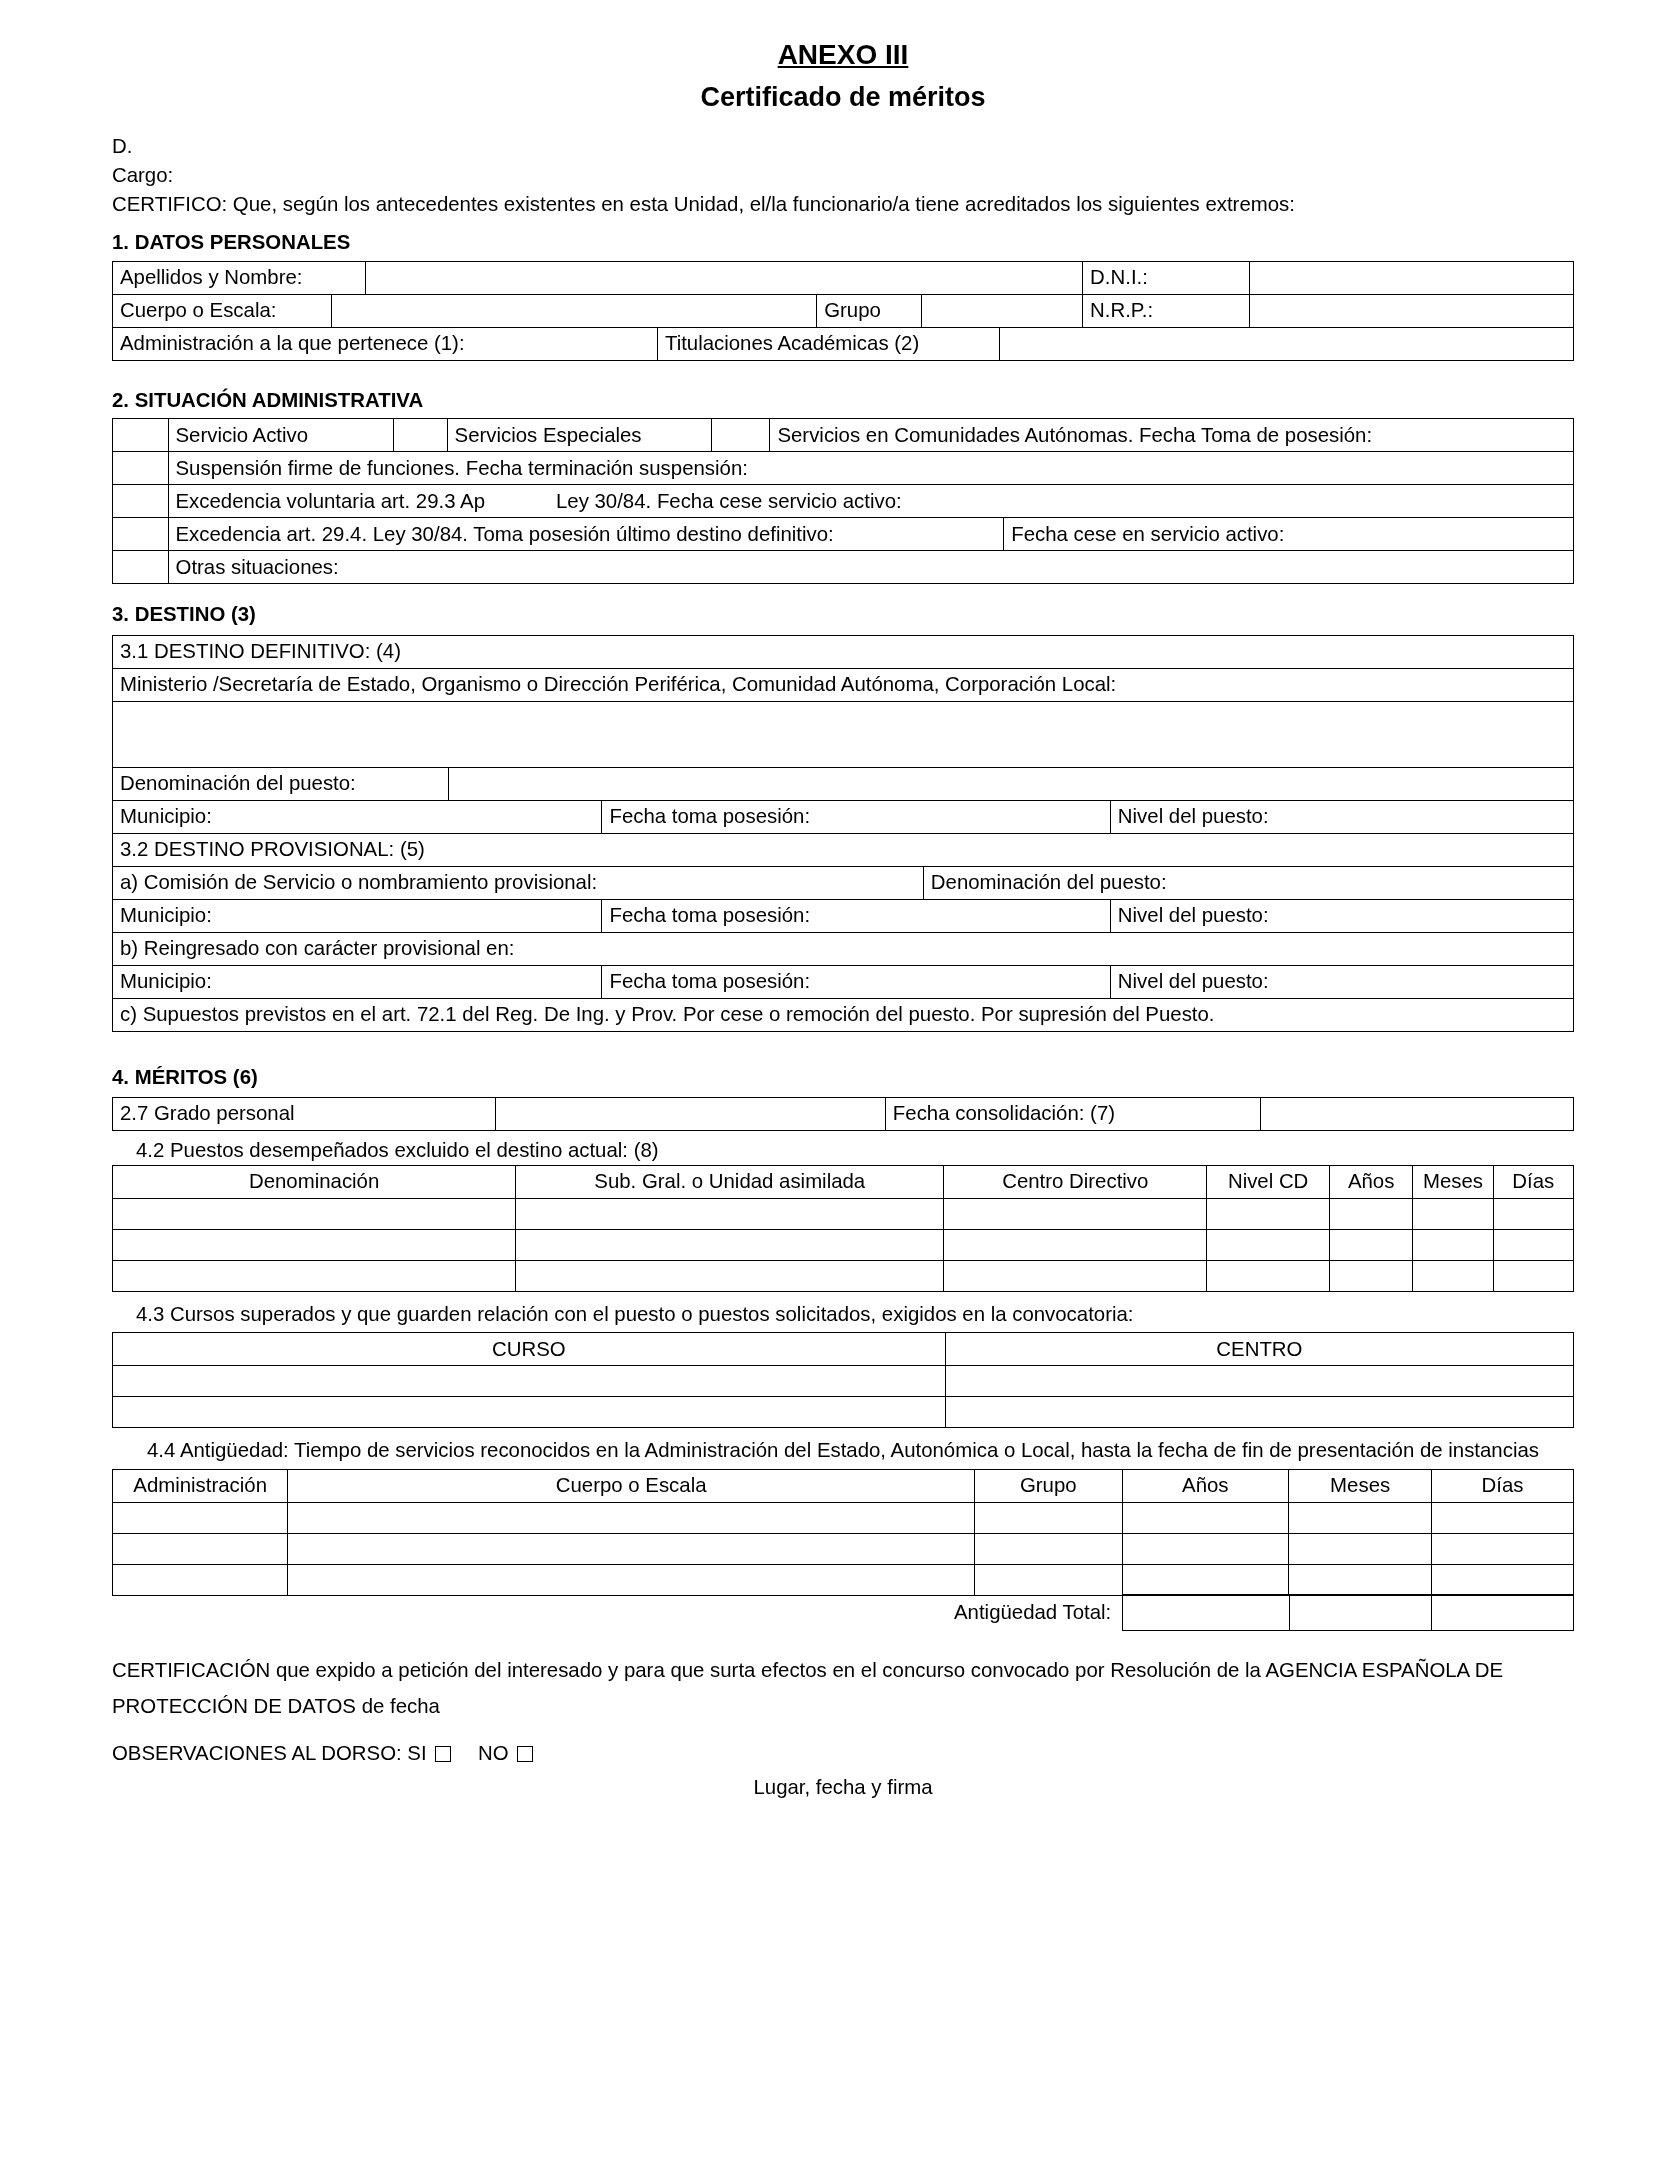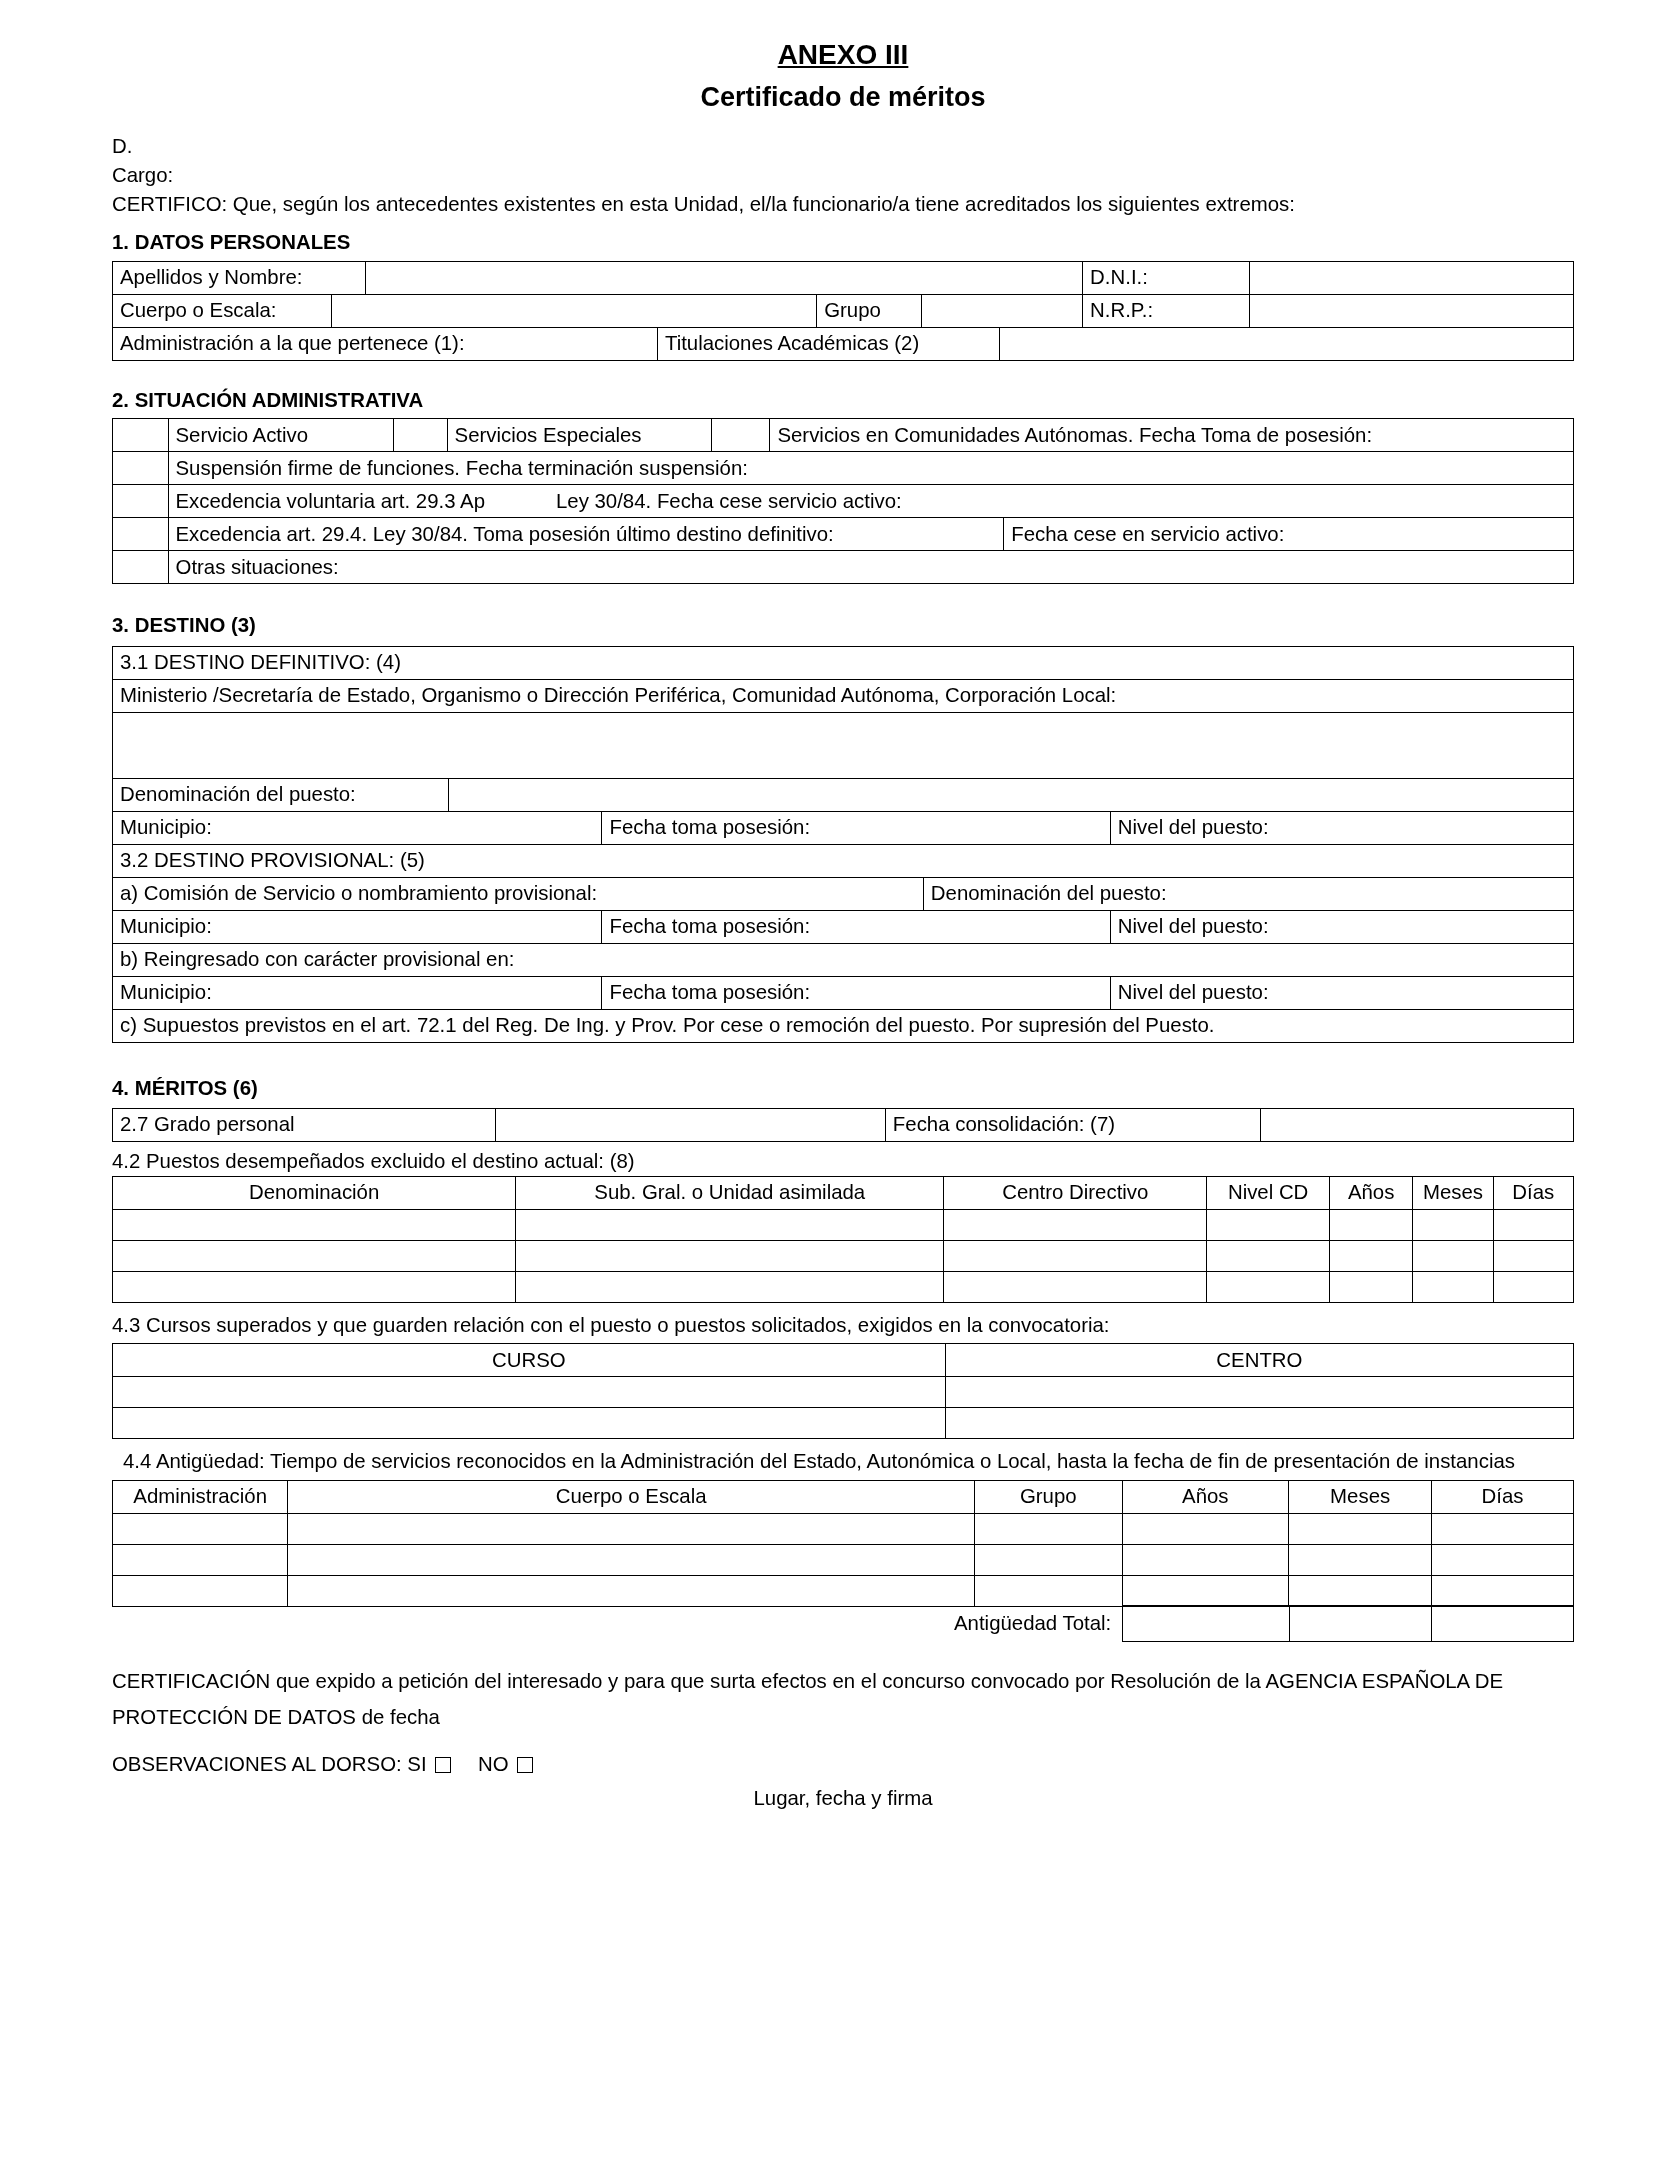--- a/index.html
+++ b/index.html
@@ -8,21 +8,21 @@
     width: 1672px; height: 2183px; background: #ffffff; color: #000000;
     font-family: "Liberation Sans", "DejaVu Sans", sans-serif;
     font-size: 20.4px; overflow: hidden;
   }
   .content { padding: 39px 98px 0 112px; }
   .doc-title { text-align: center; font-weight: 700; font-size: 28px; text-decoration: underline; }
   .doc-subtitle { text-align: center; font-weight: 700; font-size: 27px; margin-top: 11px; }
   .intro { margin-top: 19px; }
   .intro-line { line-height: 29px; }
   .sec-title { font-weight: 700; line-height: 28px; }
-  .plain-heading { line-height: 28px; }
+  .plain-heading { line-height: 28px; margin-left: 24px; }
   .grid { border-top: 1.6px solid #000; border-left: 1.6px solid #000; }
   .row { display: flex; width: 100%; }
   .cell {
     border-right: 1.6px solid #000; border-bottom: 1.6px solid #000;
     min-height: 33px; padding: 2.4px 7px; display: flex; align-items: center;
     flex-shrink: 0; overflow: hidden;
   }
   .cell.center { justify-content: center; text-align: center; }
   .cell.tall { min-height: 66px; }
   .cell.short { min-height: 31px; }
@@ -103,21 +103,21 @@
         <div class="cell" style="width:3.8%"></div>
         <div class="cell" style="width:57.2%">Excedencia art. 29.4. Ley 30/84. Toma posesión último destino definitivo:</div>
         <div class="cell" style="width:39%">Fecha cese en servicio activo:</div>
       </div>
       <div class="row">
         <div class="cell" style="width:3.8%"></div>
         <div class="cell" style="width:96.2%">Otras situaciones:</div>
       </div>
     </div>
 
-    <div class="sec-title" style="margin-top:27px">3. DESTINO (3)</div>
+    <div class="sec-title" style="margin-top:16px">3. DESTINO (3)</div>
     <div class="grid" style="margin-top:6.3px">
       <div class="row">
         <div class="cell" style="width:100%">3.1 DESTINO DEFINITIVO: (4)</div>
       </div>
       <div class="row">
         <div class="cell" style="width:100%">Ministerio /Secretaría de Estado, Organismo o Dirección Periférica, Comunidad Autónoma, Corporación Local:</div>
       </div>
       <div class="row">
         <div class="cell tall" style="width:100%"></div>
       </div>

